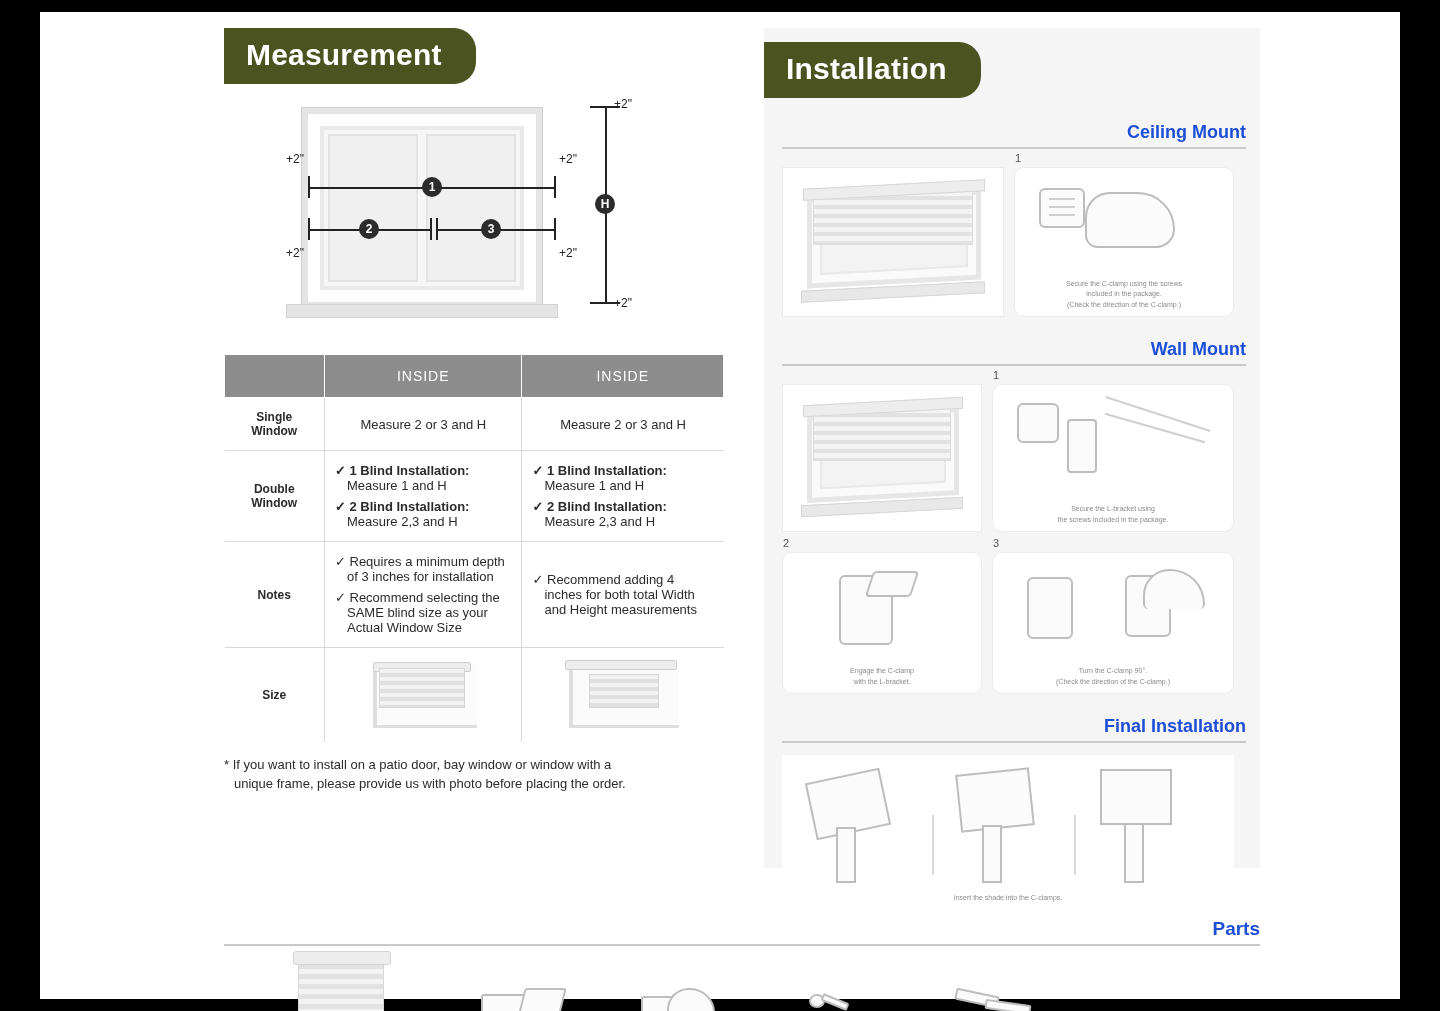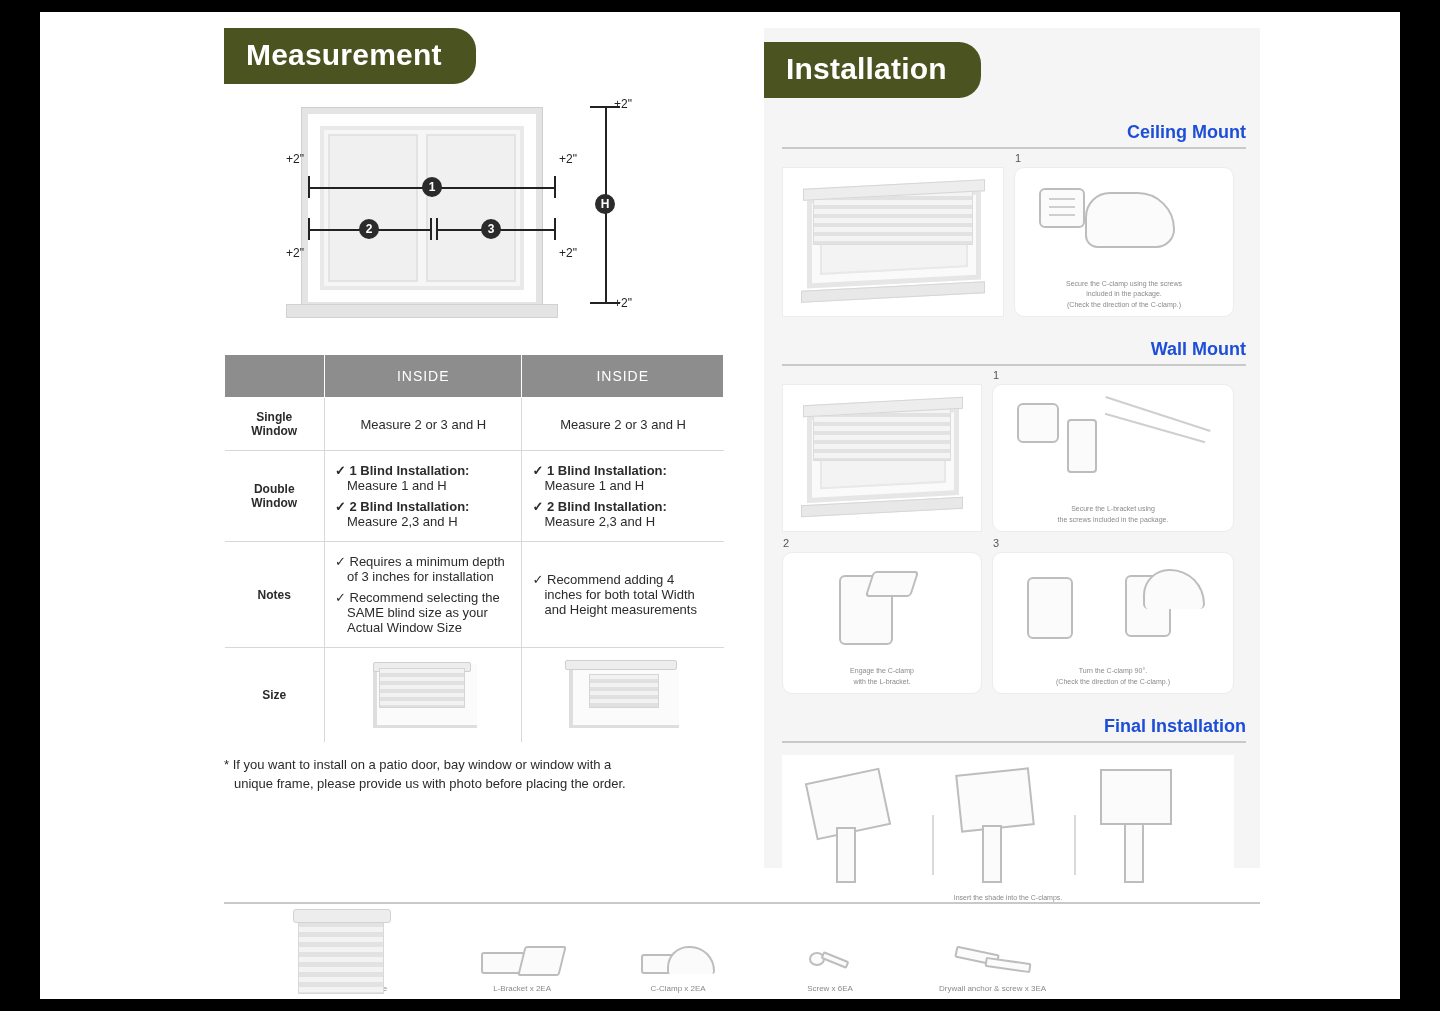--- a/index.html
+++ b/index.html
@@ -456,20 +456,21 @@
               <div class="sk-line" style="left:292px;top:60px;width:2px;height:60px;background:#dadada;"></div>
             </div>
             <div class="cap" style="bottom:2px;">Insert the shade into the C-clamps.</div>
           </div>
         </div>
 
       </div>
     </div>
 
     <div id="parts">
+      <div class="sub-head" style="font-size:19px;">Parts</div>
       <div class="rule"></div>
       <div class="parts-row">
 
         <div class="part" style="margin-right:40px;">
           <div class="art shade-art"></div>
           <div class="lbl" style="margin-left:70px;margin-top:-10px;">Shade</div>
         </div>
 
         <div class="part" style="margin-left:20px;">
           <div class="art lbracket-art" style="width:82px;height:34px;">

